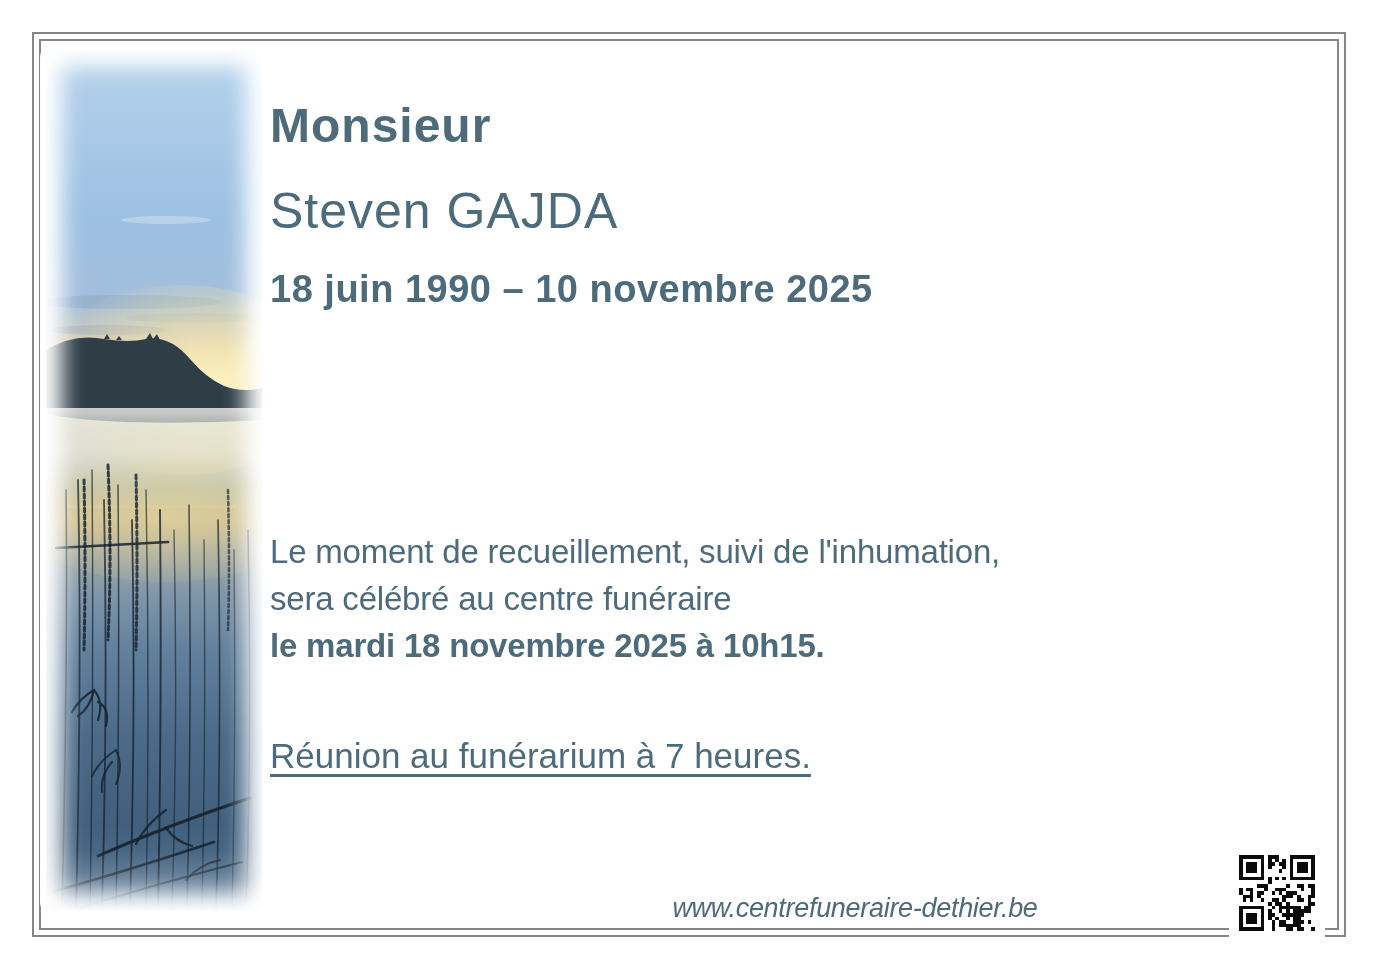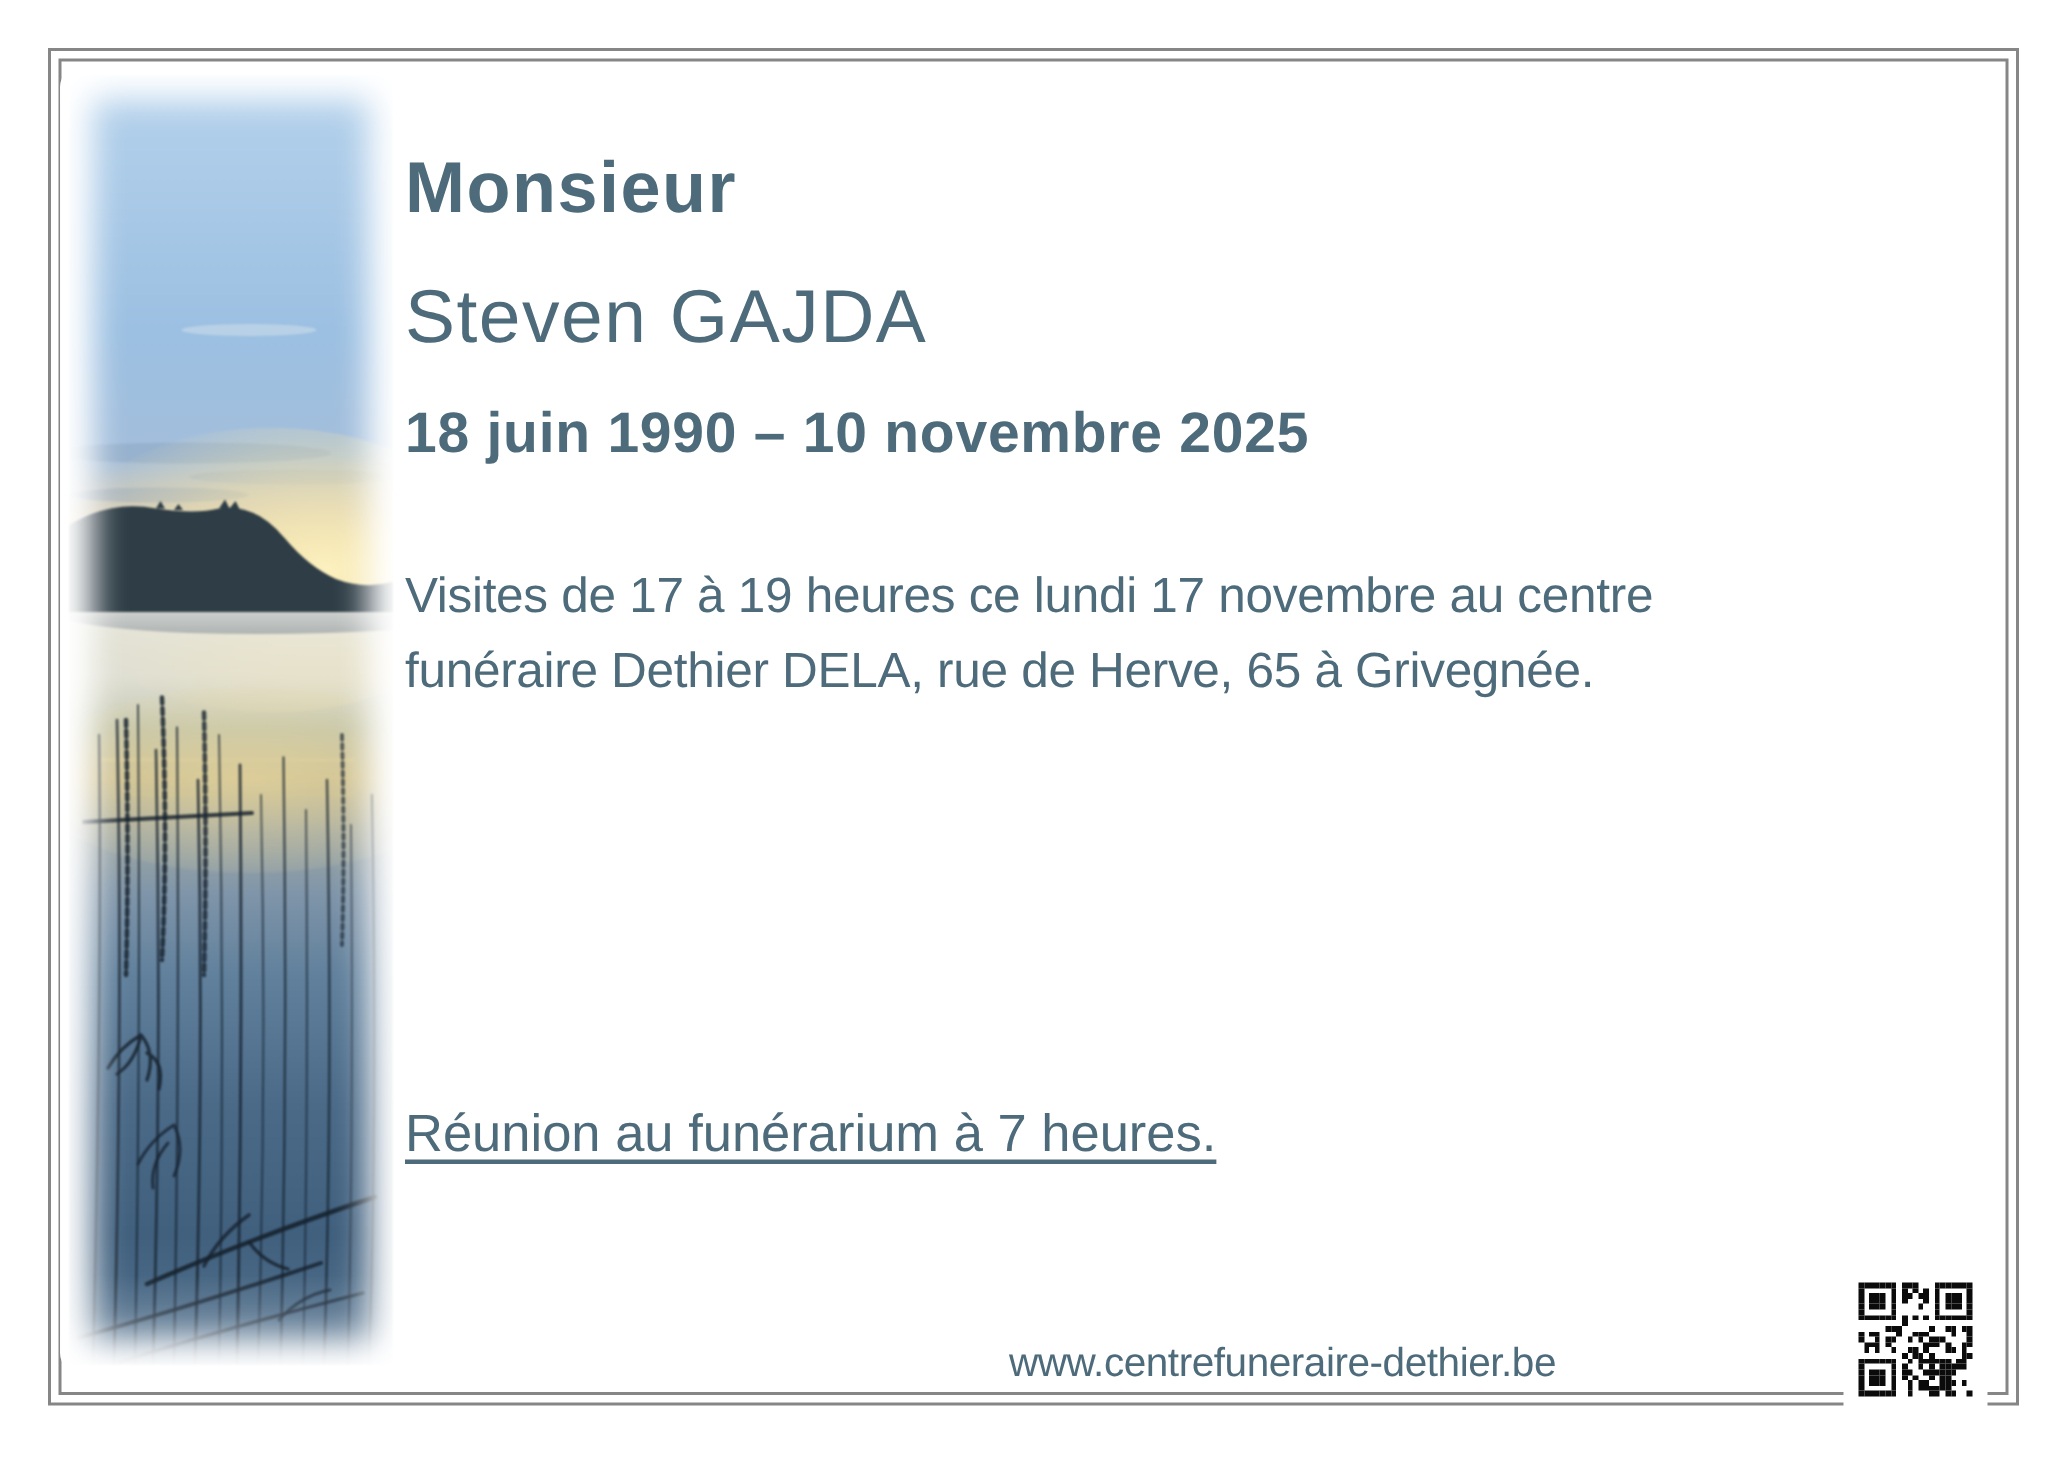--- a/index.html
+++ b/index.html
@@ -55,21 +55,21 @@
     position:absolute; left:0; width:100%; top:528px;
     font-size:33px; line-height:47px; letter-spacing:-0.2px;
   }
   .t-ceremony .bold-line{ font-weight:bold; }
   .t-reunion{
     position:absolute; left:0; width:100%; top:736px;
     font-size:35px; text-decoration:underline; text-underline-offset:6px;
   }
   .t-website{
     position:absolute; left:555px; width:600px; top:893px;
-    font-size:27px; text-align:center; letter-spacing:-0.3px;
+    font-size:27px; font-style:italic; text-align:center; letter-spacing:-0.3px;
   }
   
   .qr-box{
     position:absolute; right:53px; bottom:30px;
     width:96px; height:96px;
     background:#ffffff;
     display:flex; align-items:center; justify-content:center;
     z-index:5;
   }
   .qr-grid{
@@ -183,25 +183,26 @@
     <rect x="0" y="800" width="216" height="60" fill="url(#haze)"></rect>
   </svg>
   <div class="photo-feather"></div>
 </div>
 
 <div class="content">
   <div class="t-title">Monsieur</div>
   <div class="t-name">Steven GAJDA</div>
   <div class="t-dates">18 juin 1990 – 10 novembre 2025</div>
 
-  <div class="t-visit">
-    <div>Visites de 17 à 19 heures ce lundi 17 novembre au centre</div>
-    <div>funéraire Dethier DELA, rue de Herve, 65 à Grivegnée.</div>
+
+  <div class="t-ceremony">
+    <div>Le moment de recueillement, suivi de l'inhumation,</div>
+    <div>sera célébré au centre funéraire</div>
+    <div class="bold-line">le mardi 18 novembre 2025 à 10h15.</div>
   </div>
-
 
   <div class="t-reunion">Réunion au funérarium à 7 heures.</div>
 </div>
 
 <div class="t-website">www.centrefuneraire-dethier.be</div>
 
 <div class="qr-box">
   <div class="qr-grid">
       <div class="on"></div>
       <div class="on"></div>

